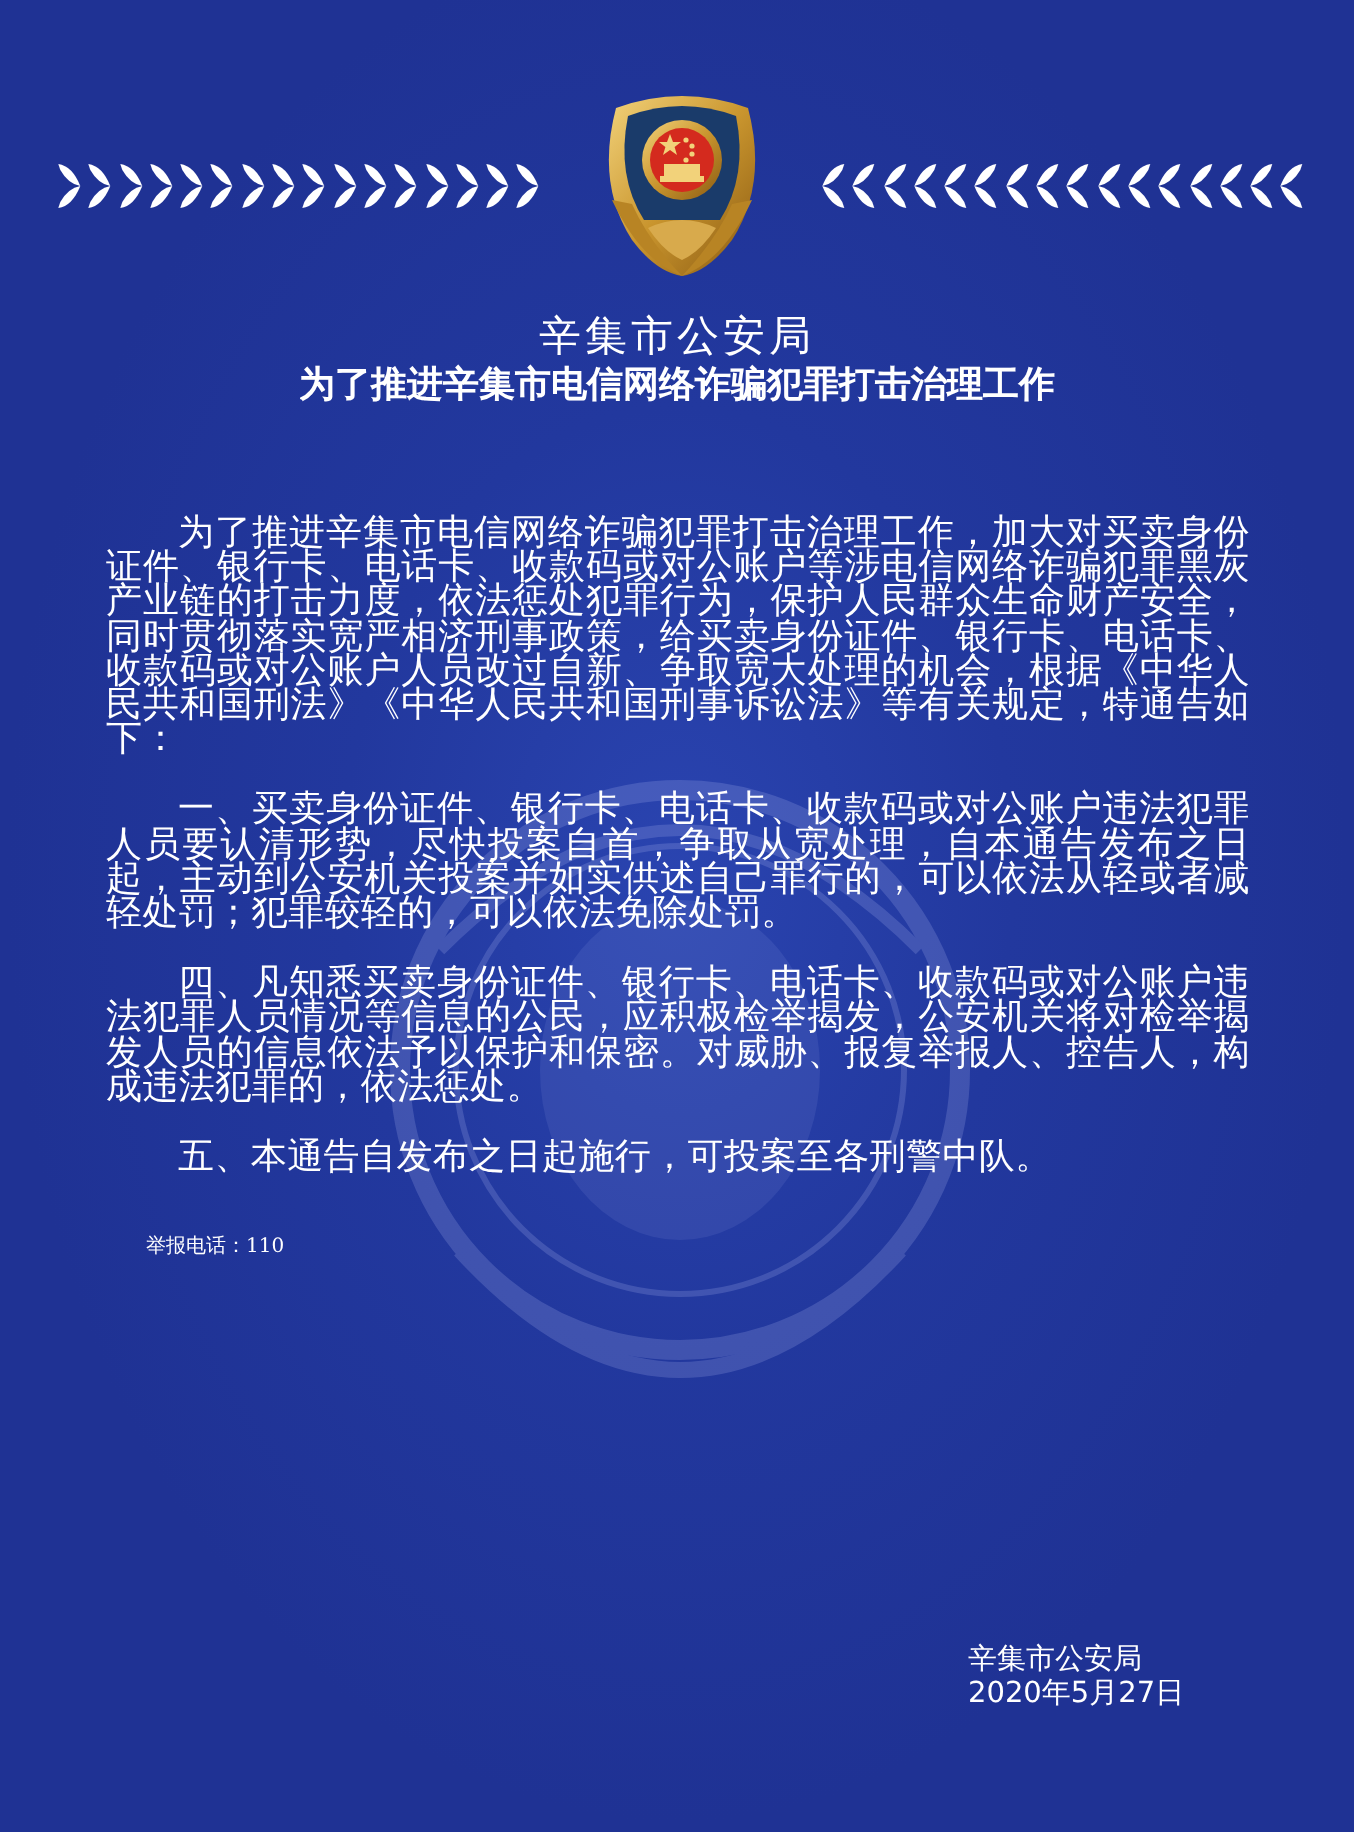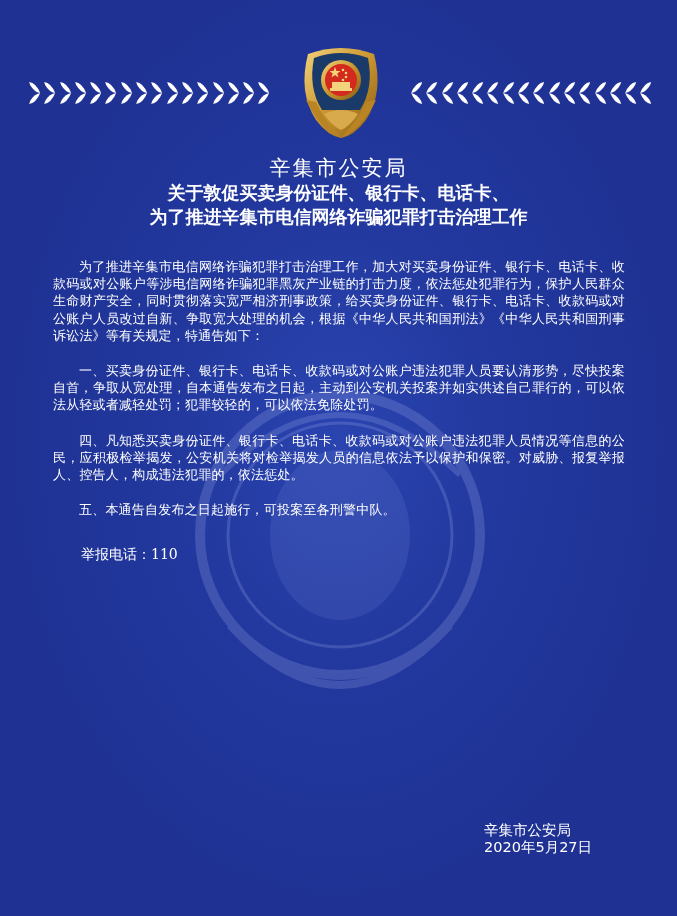--- a/index.html
+++ b/index.html
@@ -21,23 +21,23 @@
   .header { position:absolute; left:0; top:0; width:677px; height:150px; }
   .chevrons { position:absolute; top:79px; height:28px; display:flex; gap:0; }
   .chevrons.left { left:28px; }
   .chevrons.right { left:408px; }
   .chev { width:15.3px; height:28px; }
   .badge { position:absolute; left:294px; top:40px; width:94px; height:100px; }
   .titles { position:absolute; left:0; top:155px; width:677px; text-align:center; }
   .org-title { font-size:21px; line-height:26px; letter-spacing:2px; font-weight:normal; margin:0; }
   .sub-title { font-size:18px; line-height:24px; font-weight:bold; margin:0; }
   .content { position:absolute; left:53px; top:258px; width:572px; }
-  .para { font-size:13px; line-height:17.2px; margin:0 0 18px 0; text-indent:2em; text-align:justify; letter-spacing:0.2px; }
+  .para { font-size:18px; line-height:17.2px; margin:0 0 18px 0; text-indent:2em; text-align:justify; letter-spacing:0.2px; }
   .small-gap { margin-bottom:28px; }
-  .hotline { font-size:14px; line-height:17px; margin:0; text-indent:2em; }
+  .hotline { font-size:10px; line-height:17px; margin:0; text-indent:2em; }
   .hotline .num { font-family:"DejaVu Serif", "Liberation Serif", serif; }
   .sign { position:absolute; left:484px; top:822px; font-size:14.5px; line-height:17px; }
   .sign div { white-space:nowrap; }
 </style>
 </head>
 <body>
 
 <div class="bg-glow"></div>
 
 <svg class="watermark" viewBox="0 0 300 420">
@@ -205,21 +205,20 @@
     <rect x="36" y="48" width="22" height="3" fill="#f2d27a"></rect>
 
     <path d="M12 60 Q26 90 47 98 Q30 80 22 62 Z" fill="#b88424"></path>
     <path d="M82 60 Q68 90 47 98 Q64 80 72 62 Z" fill="#b88424"></path>
     <path d="M30 74 Q47 66 64 74 Q56 86 47 90 Q38 86 30 74 Z" fill="#d8aa4c"></path>
   </svg>
 </div>
 
 <div class="titles">
   <p class="org-title">辛集市公安局</p>
-  <p class="sub-title">关于敦促买卖身份证件、银行卡、电话卡、</p>
   <p class="sub-title">为了推进辛集市电信网络诈骗犯罪打击治理工作</p>
 </div>
 
 <div class="content">
   <p class="para">为了推进辛集市电信网络诈骗犯罪打击治理工作，加大对买卖身份证件、银行卡、电话卡、收款码或对公账户等涉电信网络诈骗犯罪黑灰产业链的打击力度，依法惩处犯罪行为，保护人民群众生命财产安全，同时贯彻落实宽严相济刑事政策，给买卖身份证件、银行卡、电话卡、收款码或对公账户人员改过自新、争取宽大处理的机会，根据《中华人民共和国刑法》《中华人民共和国刑事诉讼法》等有关规定，特通告如下：</p>
   <p class="para">一、买卖身份证件、银行卡、电话卡、收款码或对公账户违法犯罪人员要认清形势，尽快投案自首，争取从宽处理，自本通告发布之日起，主动到公安机关投案并如实供述自己罪行的，可以依法从轻或者减轻处罚；犯罪较轻的，可以依法免除处罚。</p>
   <p class="para">四、凡知悉买卖身份证件、银行卡、电话卡、收款码或对公账户违法犯罪人员情况等信息的公民，应积极检举揭发，公安机关将对检举揭发人员的信息依法予以保护和保密。对威胁、报复举报人、控告人，构成违法犯罪的，依法惩处。</p>
   <p class="para small-gap">五、本通告自发布之日起施行，可投案至各刑警中队。</p>
   <p class="hotline"><span>举报电话：</span><span class="num">110</span></p>
 </div>

